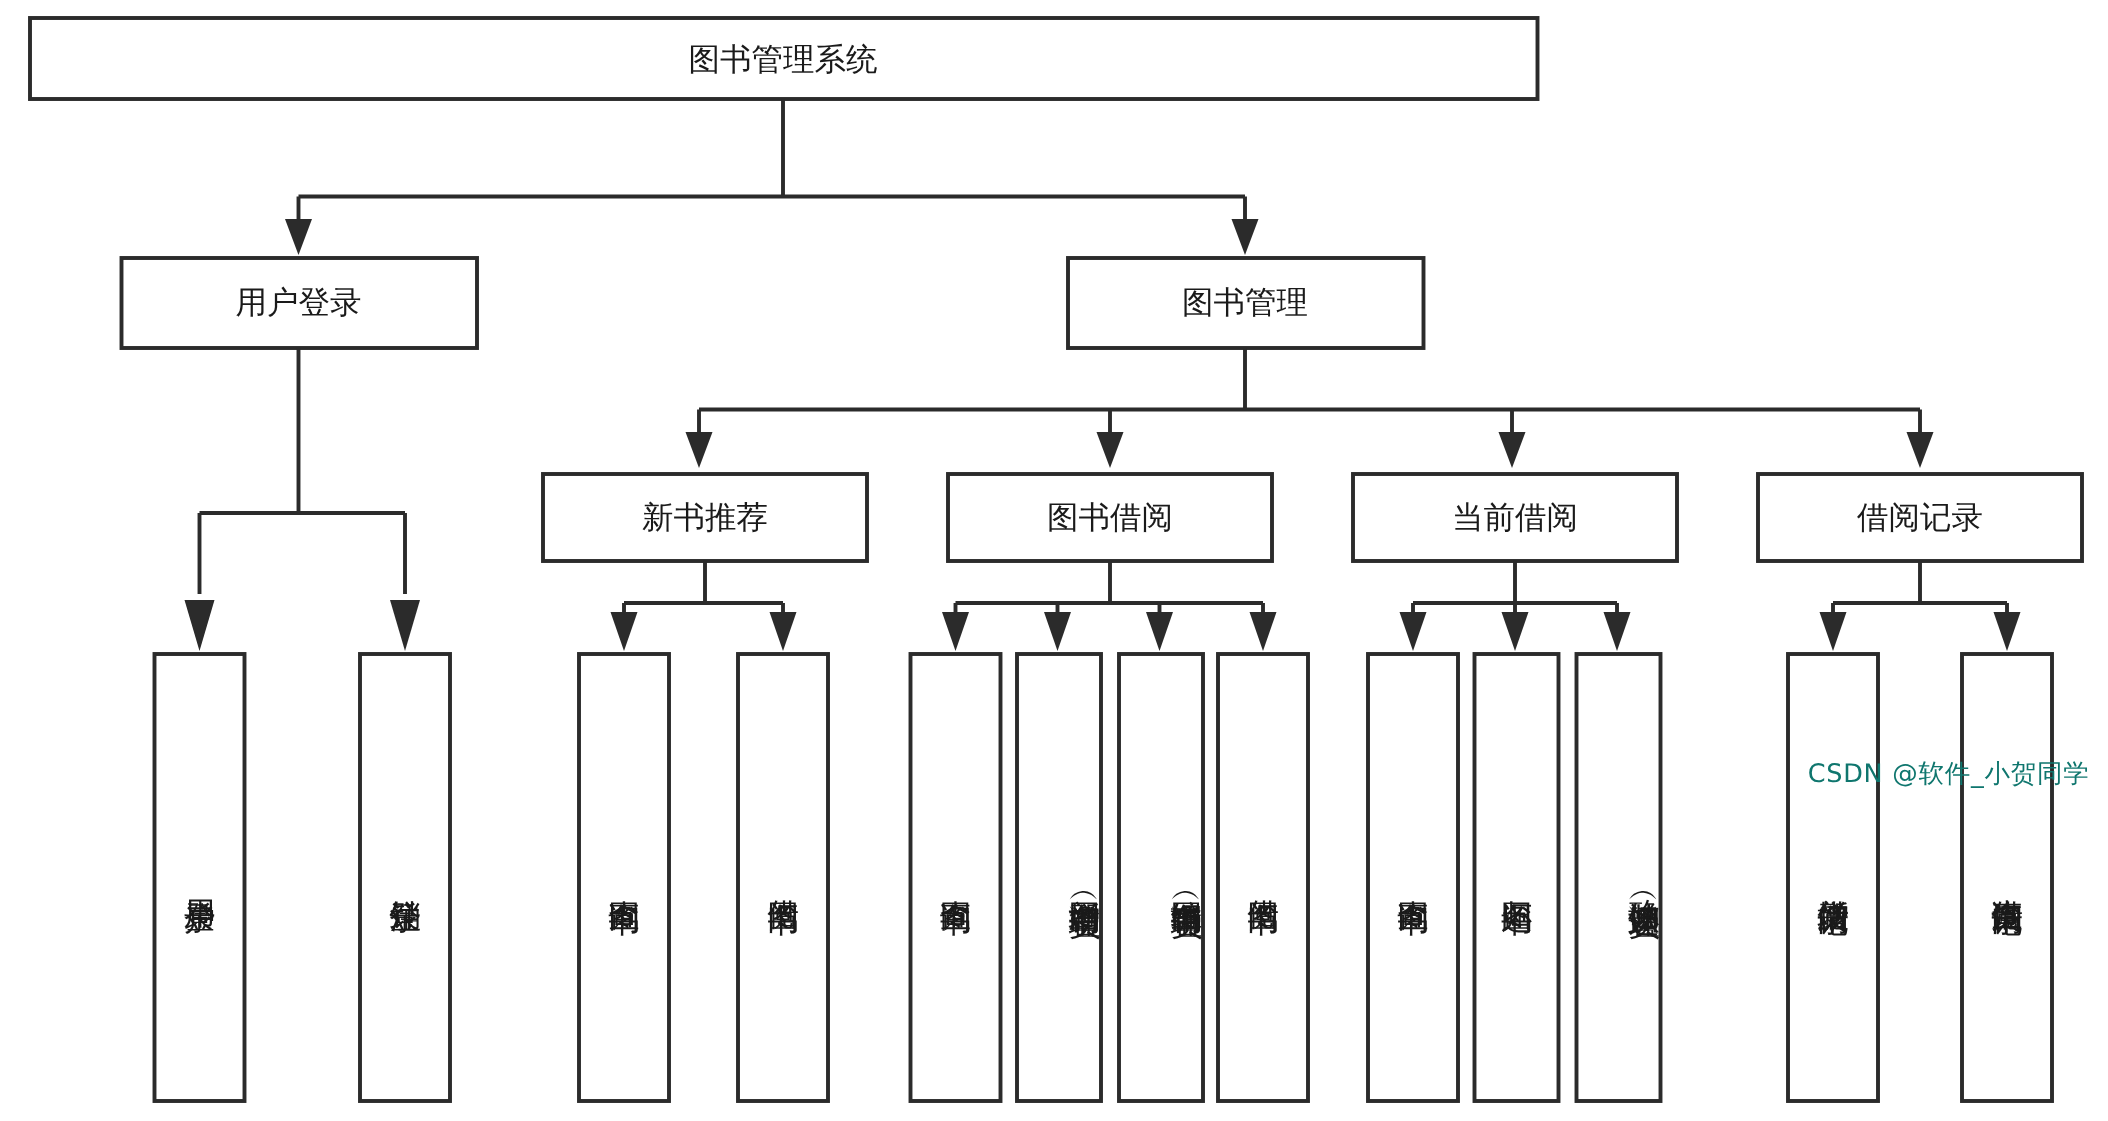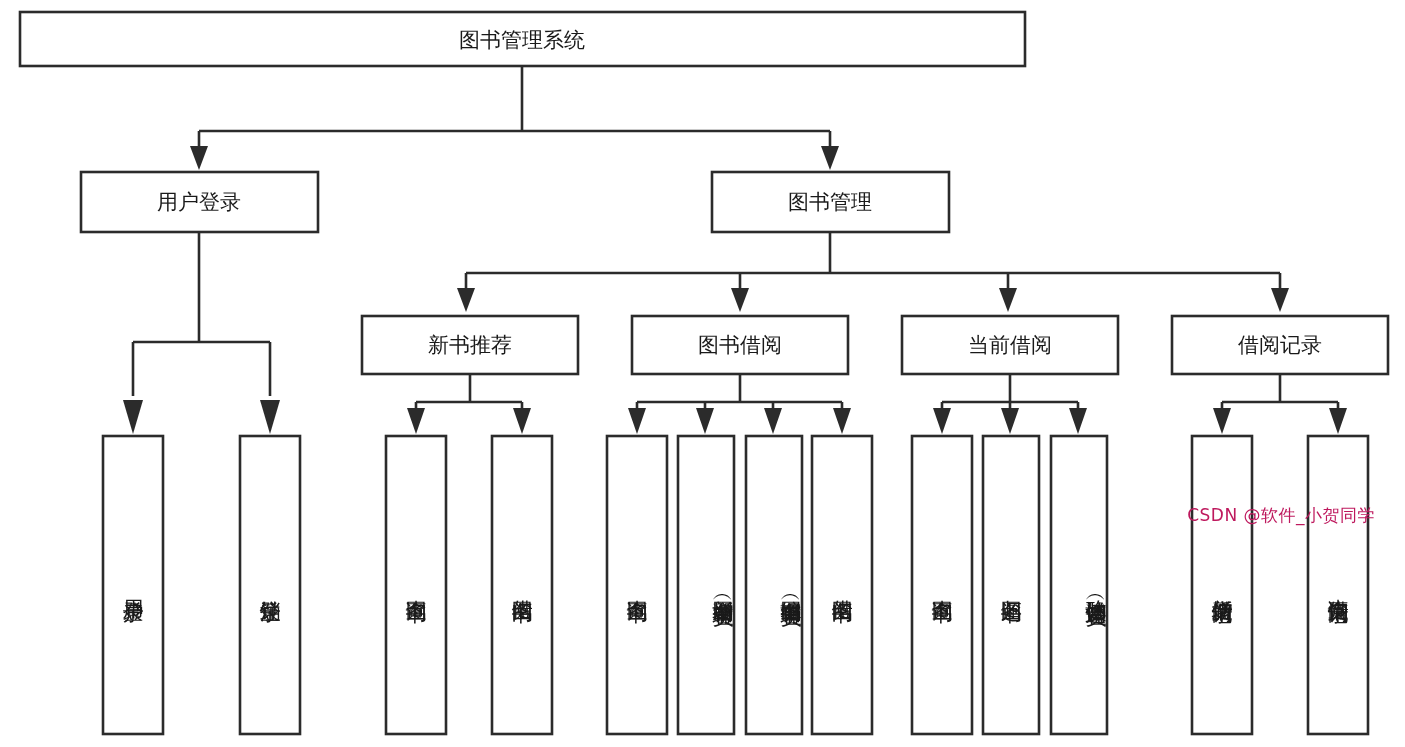--- a/index.html
+++ b/index.html
@@ -57,25 +57,25 @@
     font-size: 21px;
     line-height: 1.06;
     color: #1a1a1a;
     letter-spacing: 1px;
     white-space: nowrap;
     pointer-events: none;
     text-align: center;
   }
   .watermark {
     position: absolute;
-    right: 30px;
+    right: 12px;
     bottom: 6px;
     font-family: "DejaVu Sans", "Liberation Sans", sans-serif;
     font-size: 17px;
-    color: #be185d;
+    color: #0f766e;
     white-space: nowrap;
     letter-spacing: 0.5px;
   }
 </style>
 </head>
 <body>
 
 <div id="diagram-root">
 
   <svg id="flow-svg" viewBox="0 0 1405 747">

